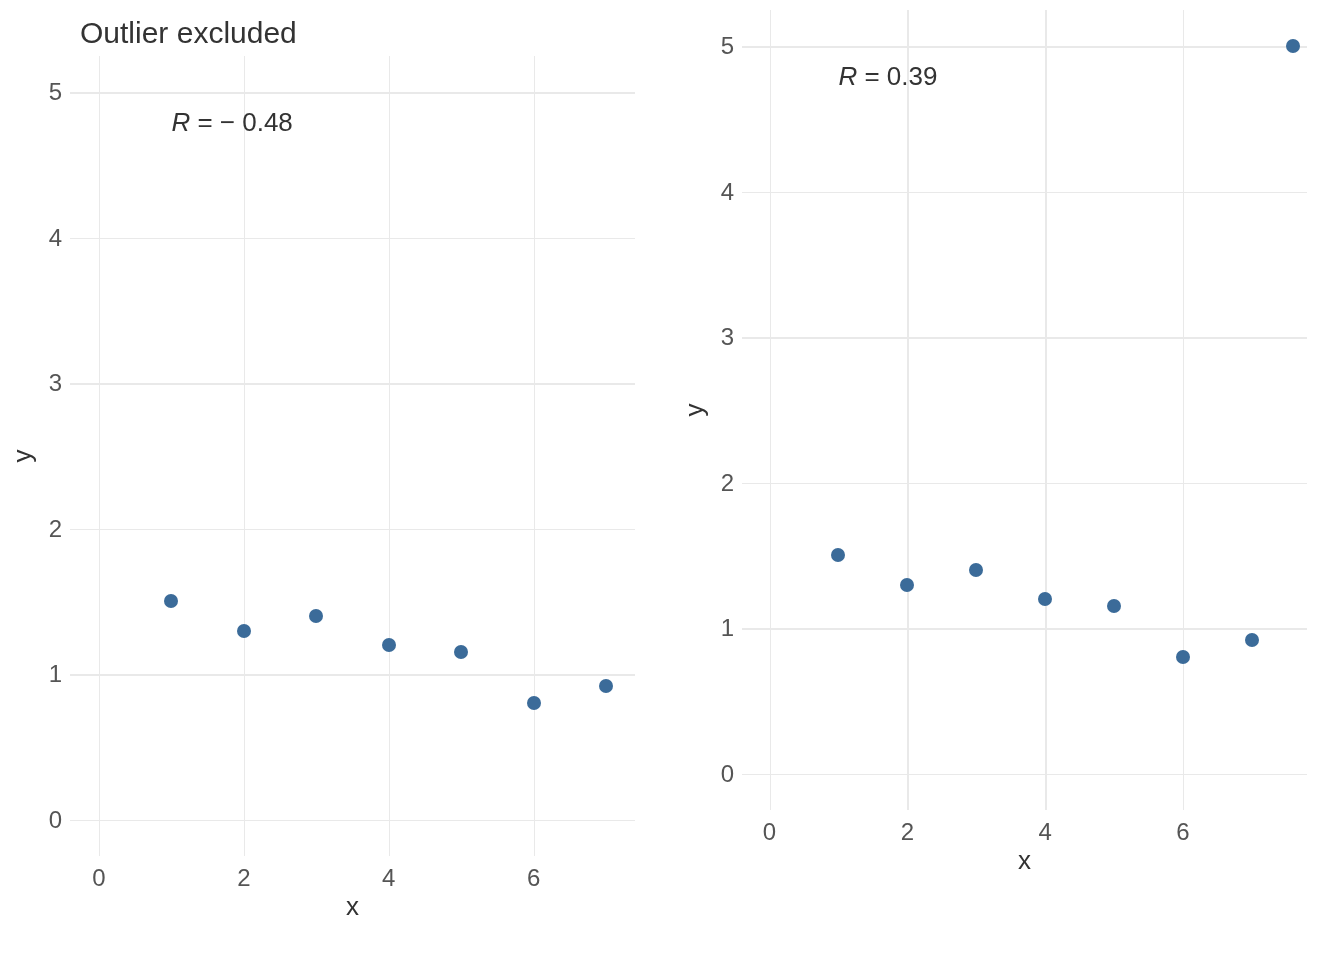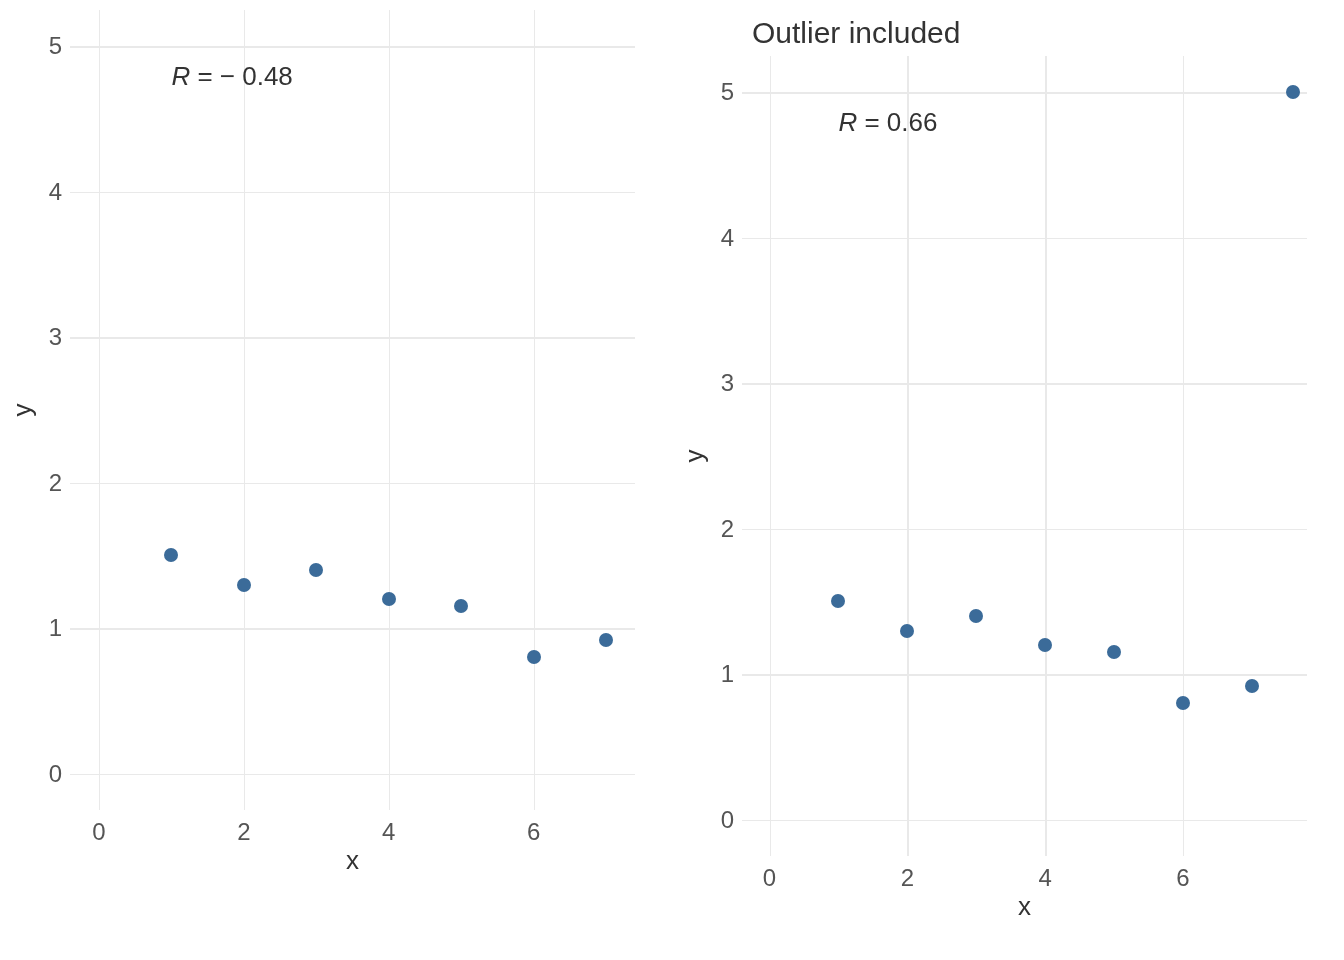--- a/index.html
+++ b/index.html
@@ -98,20 +98,21 @@
   .annotation .r-italic {
     font-style: italic;
   }
 </style>
 </head>
 <body>
 
 <div class="figure">
 
 <div class="panel">
+      <div class="title">Outlier excluded</div>
       <div class="plot-wrap">
         <div class="plot" style="width: 565px; height: 800px;">
           <div class="gridline-h" style="top: 763.636px;"></div>
           <div class="ytick" style="top: 763.636px;">0</div>
           <div class="gridline-h" style="top: 618.182px;"></div>
           <div class="ytick" style="top: 618.182px;">1</div>
           <div class="gridline-h" style="top: 472.727px;"></div>
           <div class="ytick" style="top: 472.727px;">2</div>
           <div class="gridline-h" style="top: 327.273px;"></div>
           <div class="ytick" style="top: 327.273px;">3</div>
@@ -134,21 +135,20 @@
           <div class="point" style="left: 391.154px; top: 596.364px; background: rgb(59, 107, 153);"></div>
           <div class="point" style="left: 463.59px; top: 647.273px; background: rgb(59, 107, 153);"></div>
           <div class="point" style="left: 536.026px; top: 629.818px; background: rgb(59, 107, 153);"></div>
           <div class="annotation" style="left: 101.41px; top: 51.4545px;"><span class="r-italic">R</span><span> = − 0.48</span></div>
           <div class="ylabel">y</div>
           <div class="xlabel">x</div>
         </div>
       </div>
     </div>
     <div class="panel">
-      <div class="title">Outlier included</div>
       <div class="plot-wrap">
         <div class="plot" style="width: 565px; height: 800px;">
           <div class="gridline-h" style="top: 763.636px;"></div>
           <div class="ytick" style="top: 763.636px;">0</div>
           <div class="gridline-h" style="top: 618.182px;"></div>
           <div class="ytick" style="top: 618.182px;">1</div>
           <div class="gridline-h" style="top: 472.727px;"></div>
           <div class="ytick" style="top: 472.727px;">2</div>
           <div class="gridline-h" style="top: 327.273px;"></div>
           <div class="ytick" style="top: 327.273px;">3</div>
@@ -165,19 +165,19 @@
           <div class="gridline-v" style="left: 440.976px;"></div>
           <div class="xtick" style="left: 440.976px;">6</div>
           <div class="point" style="left: 96.4634px; top: 545.455px; background: rgb(59, 107, 153);"></div>
           <div class="point" style="left: 165.366px; top: 574.545px; background: rgb(59, 107, 153);"></div>
           <div class="point" style="left: 234.268px; top: 560px; background: rgb(59, 107, 153);"></div>
           <div class="point" style="left: 303.171px; top: 589.091px; background: rgb(59, 107, 153);"></div>
           <div class="point" style="left: 372.073px; top: 596.364px; background: rgb(59, 107, 153);"></div>
           <div class="point" style="left: 440.976px; top: 647.273px; background: rgb(59, 107, 153);"></div>
           <div class="point" style="left: 509.878px; top: 629.818px; background: rgb(59, 107, 153);"></div>
           <div class="point" style="left: 551.22px; top: 36.3636px; background: rgb(59, 107, 153);"></div>
-          <div class="annotation" style="left: 96.4634px; top: 51.4545px;"><span class="r-italic">R</span><span> = 0.66</span></div>
+          <div class="annotation" style="left: 96.4634px; top: 51.4545px;"><span class="r-italic">R</span><span> = 0.39</span></div>
           <div class="ylabel">y</div>
           <div class="xlabel">x</div>
         </div>
       </div>
     </div>
   </div>
 
 </body></html>

